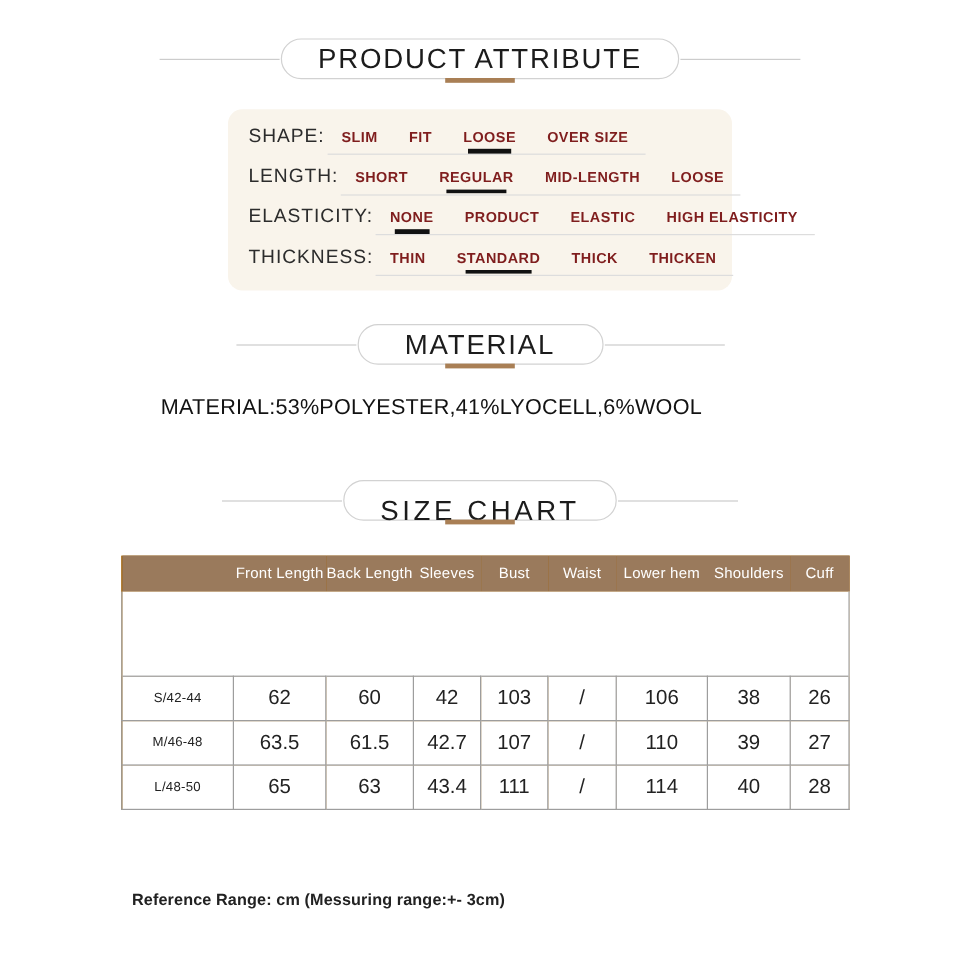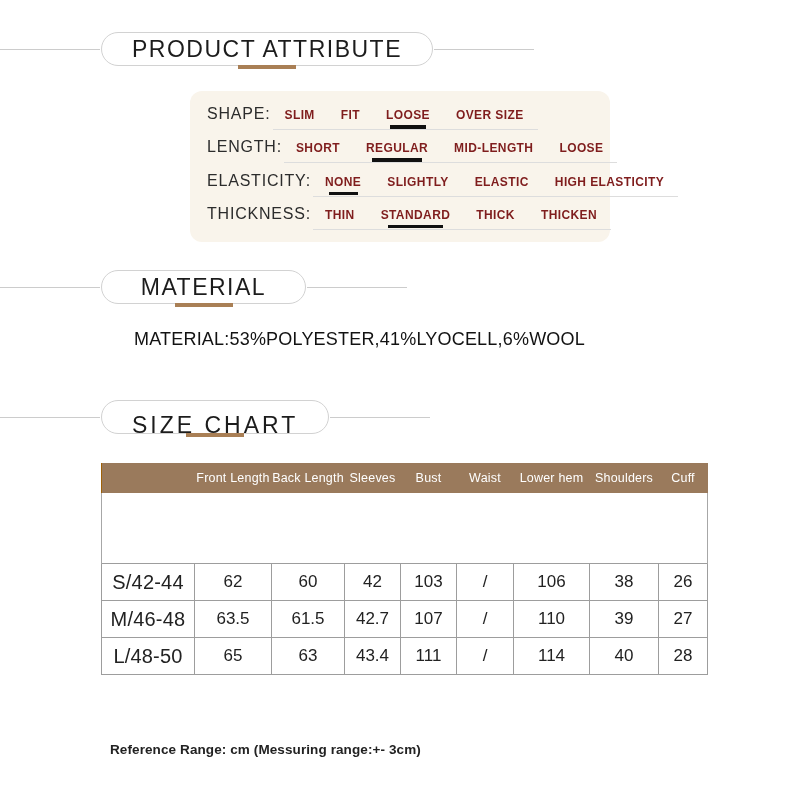--- a/index.html
+++ b/index.html
@@ -11,21 +11,21 @@
   body{
     width:800px;height:800px;background:#ffffff;
     font-family:"Liberation Sans", sans-serif;color:#1f1f1f;
     position:relative;overflow:hidden;
   }
   .canvas{position:absolute;left:0;top:0;width:800px;height:800px;}
 
   
   .title-block{
     position:absolute;left:0;width:800px;
-    display:flex;align-items:center;gap:1px;
+    display:flex;align-items:center;justify-content:center;gap:1px;
   }
   .hline{width:100px;height:1px;background:#cccccc;}
   .pill{
     position:relative;display:inline-flex;align-items:center;justify-content:center;
     height:34px;min-width:205px;padding:0 30px;box-sizing:border-box;
     border:1.5px solid #d2d2d2;border-radius:18px;background:#ffffff;
   }
   .pill-text{font-size:23px;letter-spacing:1.5px;color:#1c1c1c;white-space:nowrap;}
   .pill-text.ls-wide{letter-spacing:3px;margin-top:17px;}
   .pill-underline{
@@ -72,21 +72,21 @@
     height:30px;padding:0;text-align:center;white-space:nowrap;
   }
   .size-table .spacer-row td{
     height:68px;background:#ffffff;
     border-left:1px solid #a7a7a7;border-right:1px solid #a7a7a7;
   }
   .size-table tbody tr.data-row td{
     border:1px solid #9d9d9d;text-align:center;height:36px;
     font-size:17px;color:#222;background:#ffffff;padding:0;
   }
-  .size-table tbody tr.data-row td.size-cell{font-size:20px;letter-spacing:0.2px;}
+  .size-table tbody tr.data-row td.size-cell{font-size:11px;letter-spacing:0.2px;}
 
   
   .note{
     position:absolute;top:742px;left:110px;
     font-size:13.5px;font-weight:bold;letter-spacing:0.1px;color:#222;
   }
 </style>
 </head>
 <body>
 
@@ -117,21 +117,21 @@
           <span class="attr-option">SHORT</span>
           <span class="attr-option selected">REGULAR</span>
           <span class="attr-option">MID-LENGTH</span>
           <span class="attr-option">LOOSE</span>
         </div>
       </div>
       <div class="attr-row">
         <span class="attr-label">ELASTICITY:</span>
         <div class="attr-options">
           <span class="attr-option selected">NONE</span>
-          <span class="attr-option">SLIGHTLY</span>
+          <span class="attr-option">PRODUCT</span>
           <span class="attr-option">ELASTIC</span>
           <span class="attr-option">HIGH ELASTICITY</span>
         </div>
       </div>
       <div class="attr-row">
         <span class="attr-label">THICKNESS:</span>
         <div class="attr-options">
           <span class="attr-option">THIN</span>
           <span class="attr-option selected">STANDARD</span>
           <span class="attr-option">THICK</span>

